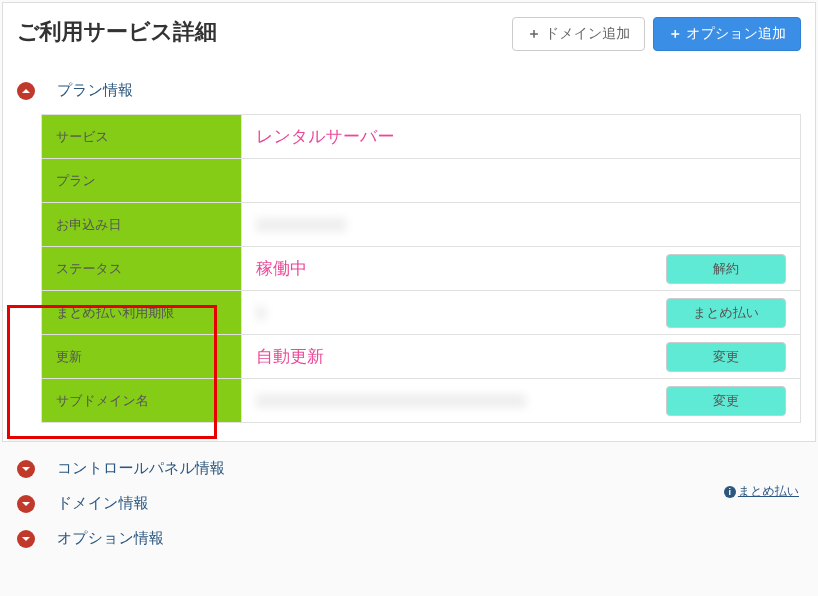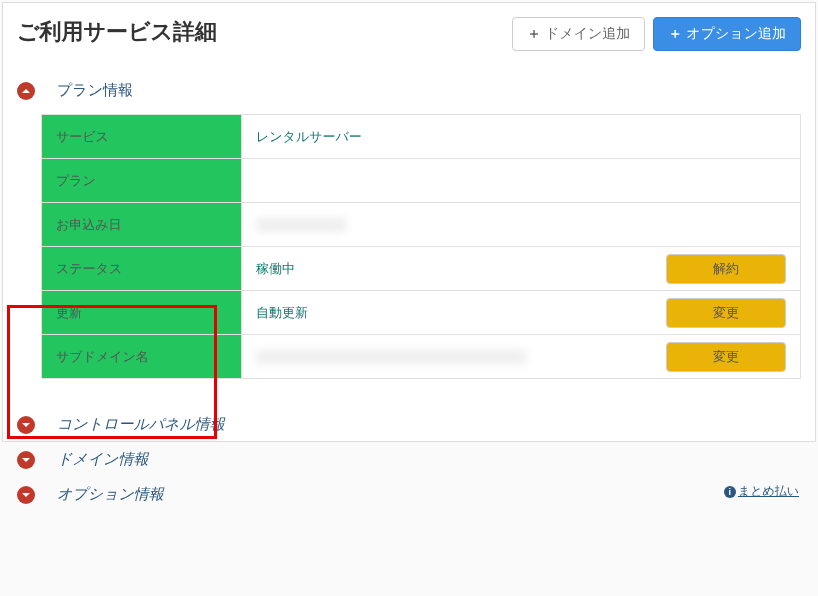--- a/index.html
+++ b/index.html
@@ -50,21 +50,21 @@
       background: #fff;
       color: #666;
       border: 1px solid #ccc;
     }
     .btn-primary {
       background: #3a8ee6;
       color: #fff;
       border: 1px solid #2f7fd4;
     }
     .btn-action {
-      background: #eab308;
+      background: #5eead4;
       color: #555;
       border: 1px solid #ccc;
       padding: 5px 8px;
       width: 120px;
       font-size: 13px;
       text-align: center;
     }
     .plus-icon {
       font-weight: bold;
       font-size: 14px;
@@ -104,39 +104,39 @@
       margin-bottom: 28px;
     }
     .info-row {
       display: flex;
       border-bottom: 1px solid #e0e0e0;
       min-height: 44px;
       align-items: stretch;
     }
     .info-label {
       width: 200px;
-      background: #22c55e;
+      background: #84cc16;
       padding: 12px 14px;
       font-size: 13px;
       color: #555;
       border-right: 1px solid #e0e0e0;
       display: flex;
       align-items: center;
       text-align: center;
     }
     .info-value-cell {
       flex: 1;
       display: flex;
       align-items: center;
       justify-content: space-between;
       padding: 6px 14px;
     }
     .info-value {
-      font-size: 13px;
-      color: #0f766e;
+      font-size: 17px;
+      color: #ec4899;
     }
     .blurred {
       filter: blur(4px);
       background: #eee;
       color: transparent;
       border-radius: 3px;
       display: inline-block;
       height: 14px;
     }
     .blur-short { width: 90px; }
@@ -145,21 +145,20 @@
     .highlight-box {
       position: absolute;
       left: 4px;
       bottom: 2px;
       width: 210px;
       height: 134px;
       border: 3px solid #e60000;
       pointer-events: none;
     }
     .collapsed-sections {
-      font-style: italic;
     }
     .help-link {
       position: absolute;
       right: 16px;
       top: 480px;
       font-size: 12px;
       color: #2a567f;
       text-decoration: underline;
       display: flex;
       align-items: center;
@@ -224,20 +223,27 @@
       </div>
     </div>
     <div class="info-row">
       <div class="info-label">ステータス</div>
       <div class="info-value-cell">
         <span class="info-value">稼働中</span>
         <button class="btn btn-action">解約</button>
       </div>
     </div>
     <div class="info-row">
+      <div class="info-label">まとめ払い利用期限</div>
+      <div class="info-value-cell">
+        <span class="blurred blur-tiny"></span>
+        <button class="btn btn-action">まとめ払い</button>
+      </div>
+    </div>
+    <div class="info-row">
       <div class="info-label">更新</div>
       <div class="info-value-cell">
         <span class="info-value">自動更新</span>
         <button class="btn btn-action">変更</button>
       </div>
     </div>
     <div class="info-row">
       <div class="info-label">サブドメイン名</div>
       <div class="info-value-cell">
         <span class="blurred blur-long"></span>

